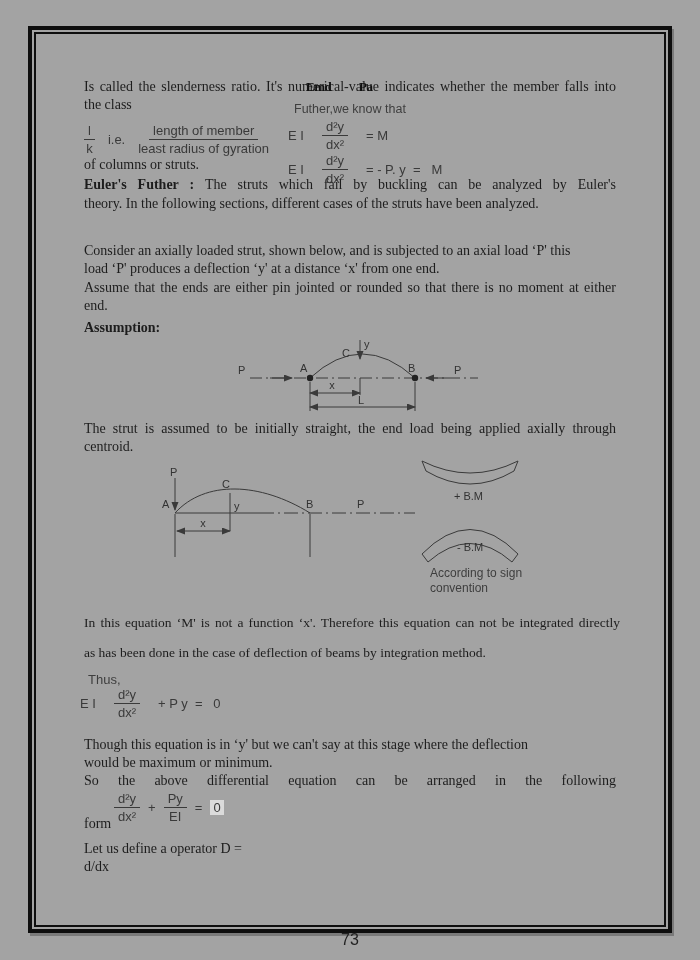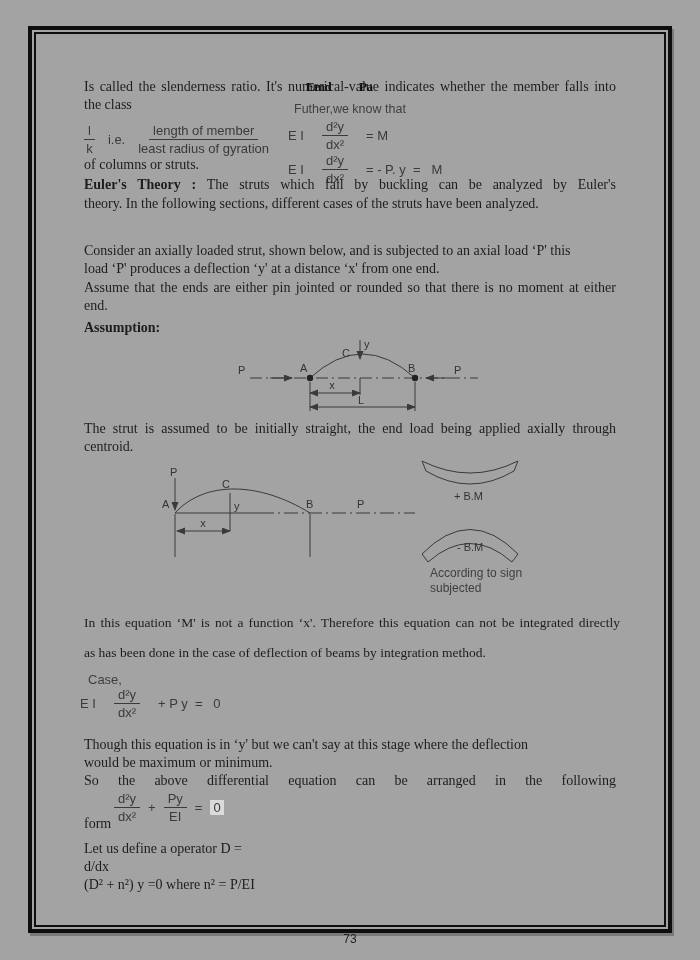--- a/index.html
+++ b/index.html
@@ -80,21 +80,21 @@
   <div class="abs eq" style="left:288px; top:154px;">
     <span>E I</span>
     <span class="frac">
       <span class="fn">d²y</span>
       <span class="fd">dx²</span>
     </span>
     <span>= - P. y  =   M</span>
   </div>
 
   <div class="abs serif just" style="left:84px; top:176px; width:532px;">
-    <span class="b">Euler's Theory : </span><span>The struts which fail by buckling can be analyzed by Euler's</span>
+    <span class="b">Euler's Futher : </span><span>The struts which fail by buckling can be analyzed by Euler's</span>
   </div>
   <div class="abs serif" style="left:84px; top:195px;">theory. In the following sections, different cases of the struts have been analyzed.</div>
 
 
   <div class="abs serif" style="left:84px; top:242px;">Consider an axially loaded strut, shown below, and is subjected to an axial load ‘P' this</div>
   <div class="abs serif" style="left:84px; top:260px;">load ‘P' produces a deflection ‘y' at a distance ‘x' from one end.</div>
 
   <div class="abs serif just" style="left:84px; top:279px; width:532px;">Assume that the ends are either pin jointed or rounded so that there is no moment at either</div>
   <div class="abs serif" style="left:84px; top:297px;">end.</div>
 
@@ -145,27 +145,27 @@
   </svg>
 
   <svg class="abs" style="left:410px; top:455px;" width="130" height="110" viewBox="0 0 130 110">
     <path class="st" d="M12,6 Q60,30 108,6 L104,16 Q60,42 16,16 Z"></path>
     <text x="44" y="45">+ B.M</text>
     <path class="st" d="M12,99 Q60,50 108,99 L102,107 Q60,70 18,107 Z"></path>
     <text x="47" y="96">- B.M</text>
   </svg>
   <div class="abs sans" style="left:430px; top:566px; font-size:12px;">
     <div>According to sign</div>
-    <div>subjected</div>
+    <div>convention</div>
   </div>
 
   <div class="abs serif tight just" style="left:84px; top:616px; width:536px;">In this equation ‘M' is not a function ‘x'. Therefore this equation can not be integrated directly</div>
   <div class="abs serif tight" style="left:84px; top:646px;">as has been done in the case of deflection of beams by integration method.</div>
 
-  <div class="abs sans" style="left:88px; top:672px; font-size:13px;">Case,</div>
+  <div class="abs sans" style="left:88px; top:672px; font-size:13px;">Thus,</div>
 
   <div class="abs eq" style="left:80px; top:688px;">
     <span>E I</span>
     <span class="frac">
       <span class="fn">d²y</span>
       <span class="fd">dx²</span>
     </span>
     <span>+ P y  =   0</span>
   </div>
 
@@ -184,17 +184,16 @@
     <span class="frac">
       <span class="fn">Py</span>
       <span class="fd">EI</span>
     </span>
     <span>=</span>
     <span class="hl">0</span>
   </div>
 
   <div class="abs serif" style="left:84px; top:840px;">Let us define a operator D =</div>
   <div class="abs serif" style="left:84px; top:858px;">d/dx</div>
-  <div class="abs serif" style="left:84px; top:876px;">(D² + n²) y =0 where n² = P/EI</div>
 
-  <div class="abs sans" style="left:0; top:932px; width:700px; text-align:center; font-size:12px; color:#222;">73</div>
+  <div class="abs sans" style="left:0; top:932px; width:700px; text-align:center; font-size:16px; color:#222;">73</div>
 
 </div>
 
 </body></html>

